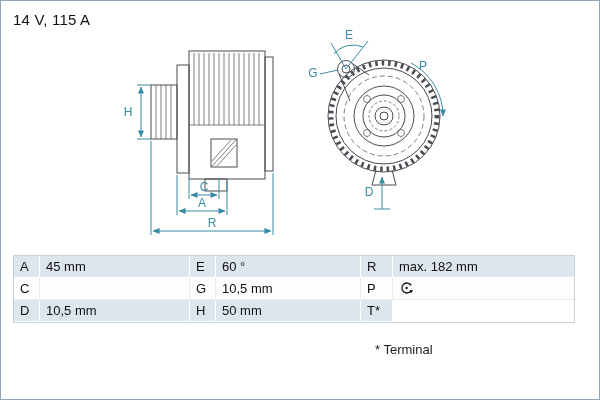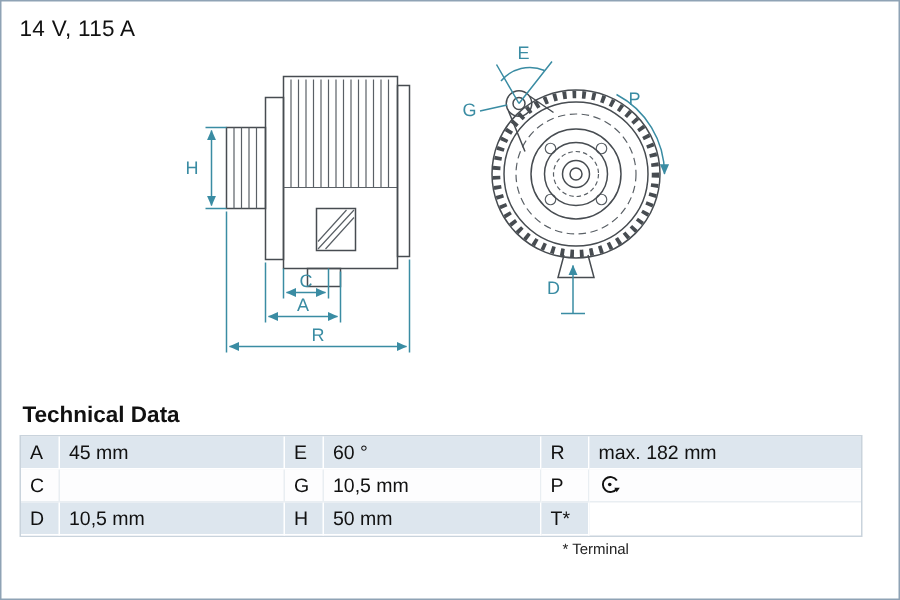--- a/index.html
+++ b/index.html
@@ -23,21 +23,21 @@
     border:1px solid #c9d3dc;
   }
   .cell{
     height:21px;line-height:21px;padding-left:6px;font-size:13px;
     border-right:1px solid #ffffff;border-bottom:1px solid #ffffff;
     white-space:nowrap;overflow:hidden;display:flex;align-items:center;gap:4px;
   }
   .cell:nth-child(6n){border-right:none;}
   .shaded{background:#dde6ee;}
   .plain{background:#fdfdfe;border-right-color:#e9eef2;border-bottom-color:#e9eef2;}
-  .footnote{font-size:10px;padding-left:362px;margin-top:3px;color:#222;}
+  .footnote{font-size:13px;padding-left:362px;margin-top:19px;color:#222;}
 </style>
 </head>
 <body>
 
 <div class="page">
 
   <div class="title">14 V, 115 A</div>
 
   <svg width="576" height="222" viewBox="0 0 576 222">
     <defs>
@@ -114,21 +114,20 @@
 
       <path class="dim" d="M398 34 A 60 60 0 0 1 430 87" marker-end="url(#dimArrow)"></path>
       <text class="dimlabel" x="410" y="41">P</text>
 
       <path class="dim" d="M369 148 V180" marker-start="url(#dimArrow)"></path>
       <path class="dim" d="M361 180 H377"></path>
       <text class="dimlabel" x="356" y="167">D</text>
     </g>
   </svg>
 
-  <div class="heading">Technical Data</div>
 
   <div class="tdata">
 
     <div class="cell shaded">A</div>
     <div class="cell shaded">45 mm</div>
     <div class="cell shaded">E</div>
     <div class="cell shaded">60 °</div>
     <div class="cell shaded">R</div>
     <div class="cell shaded">max. 182 mm</div>
 

